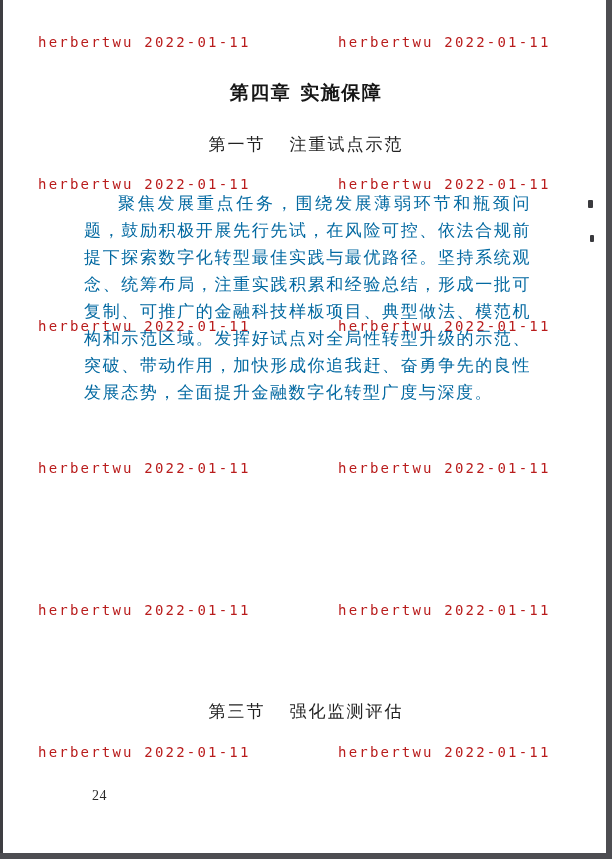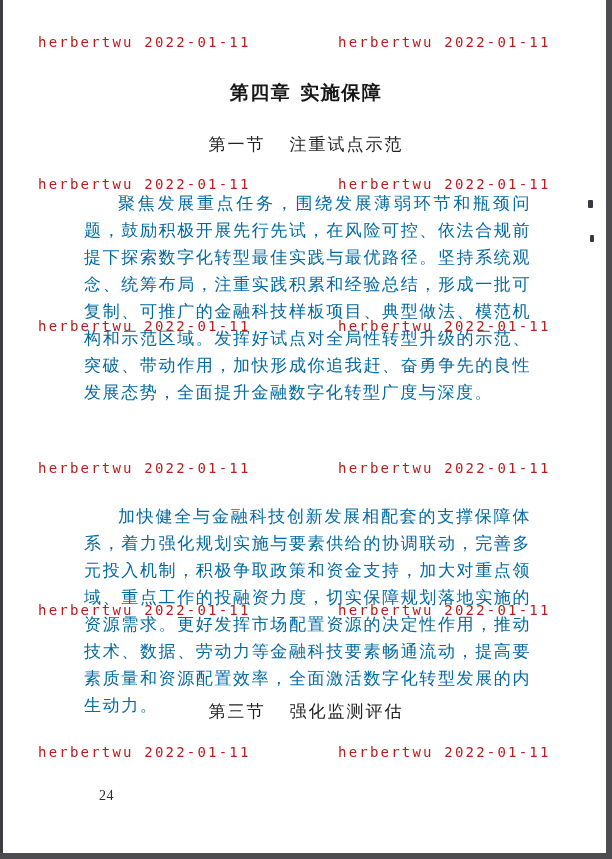--- a/index.html
+++ b/index.html
@@ -84,21 +84,20 @@
   .paragraph-2 { top: 503px; }
 
   
   .page-number {
     position: absolute;
     left: 92px;
     top: 788px;
     font-size: 14px;
     letter-spacing: 0.5px;
     color: #2a2a2a;
-    margin-left: 7px;
   }
 </style>
 </head>
 <body>
 
 <div id="scan-page">
 
   <span class="wm" style="left:38px;  top:34px;">herbertwu 2022-01-11</span>
   <span class="wm" style="left:338px; top:34px;">herbertwu 2022-01-11</span>
   <span class="wm" style="left:38px;  top:176px;">herbertwu 2022-01-11</span>
@@ -114,21 +113,20 @@
 
   <div class="chapter-heading">
     <span class="part-num">第四章</span><span class="part-title">实施保障</span>
   </div>
 
   <div class="section-heading section-heading-1">
     <span class="part-num">第一节</span><span class="part-title">注重试点示范</span>
   </div>
   <div class="body-paragraph paragraph-1">聚焦发展重点任务，围绕发展薄弱环节和瓶颈问题，鼓励积极开展先行先试，在风险可控、依法合规前提下探索数字化转型最佳实践与最优路径。坚持系统观念、统筹布局，注重实践积累和经验总结，形成一批可复制、可推广的金融科技样板项目、典型做法、模范机构和示范区域。发挥好试点对全局性转型升级的示范、突破、带动作用，加快形成你追我赶、奋勇争先的良性发展态势，全面提升金融数字化转型广度与深度。</div>
 
-  <div class="body-paragraph paragraph-2">加快健全与金融科技创新发展相配套的支撑保障体系，着力强化规划实施与要素供给的协调联动，完善多元投入机制，积极争取政策和资金支持，加大对重点领域、重点工作的投融资力度，切实保障规划落地实施的资源需求。更好发挥市场配置资源的决定性作用，推动技术、数据、劳动力等金融科技要素畅通流动，提高要素质量和资源配置效率，全面激活数字化转型发展的内生动力。</div>
 
   <div class="section-heading section-heading-3">
     <span class="part-num">第三节</span><span class="part-title">强化监测评估</span>
   </div>
 
   <div class="page-number">24</div>
 
   <div class="speck speck-1"></div>
   <div class="speck speck-2"></div>
   <div class="edge edge-left"></div>

